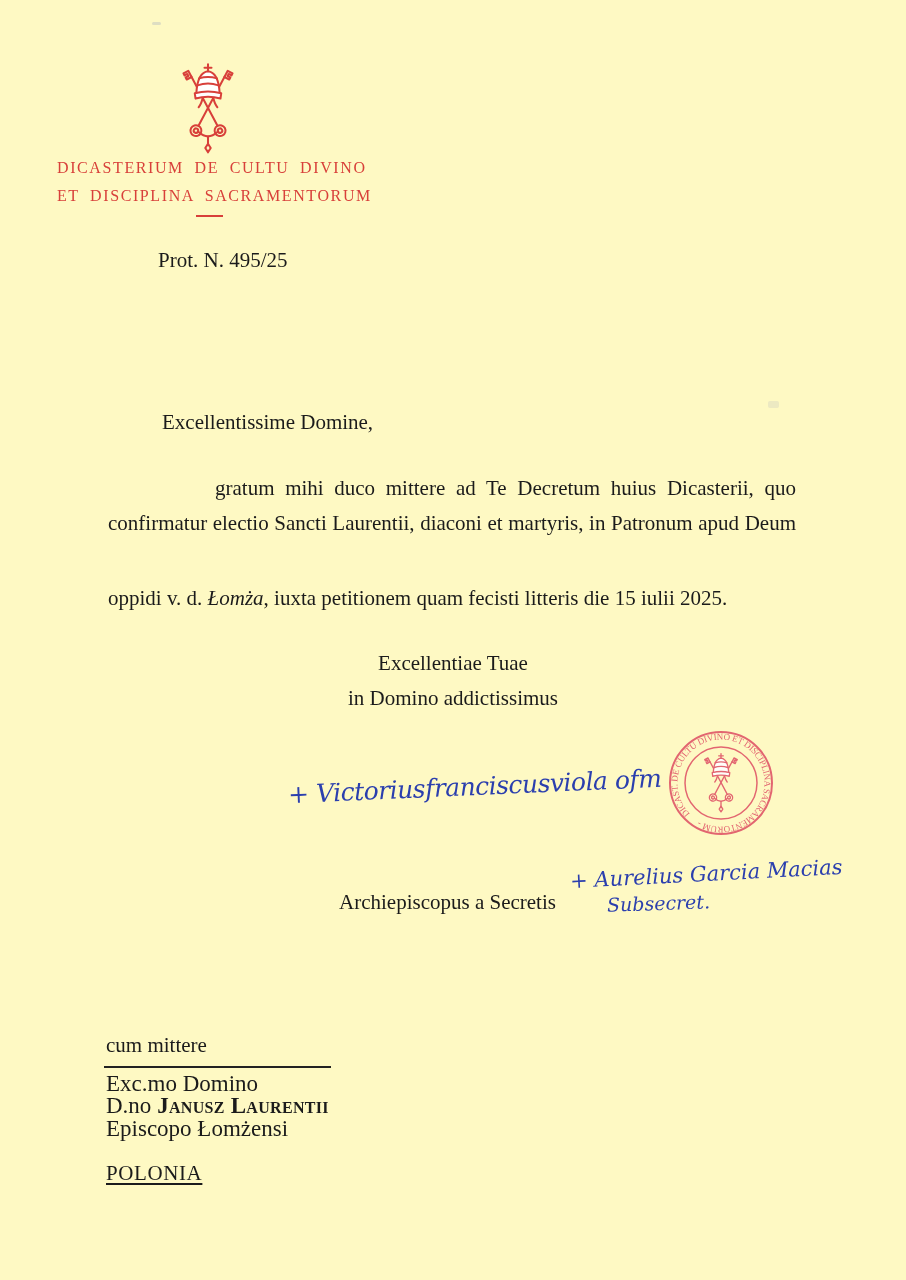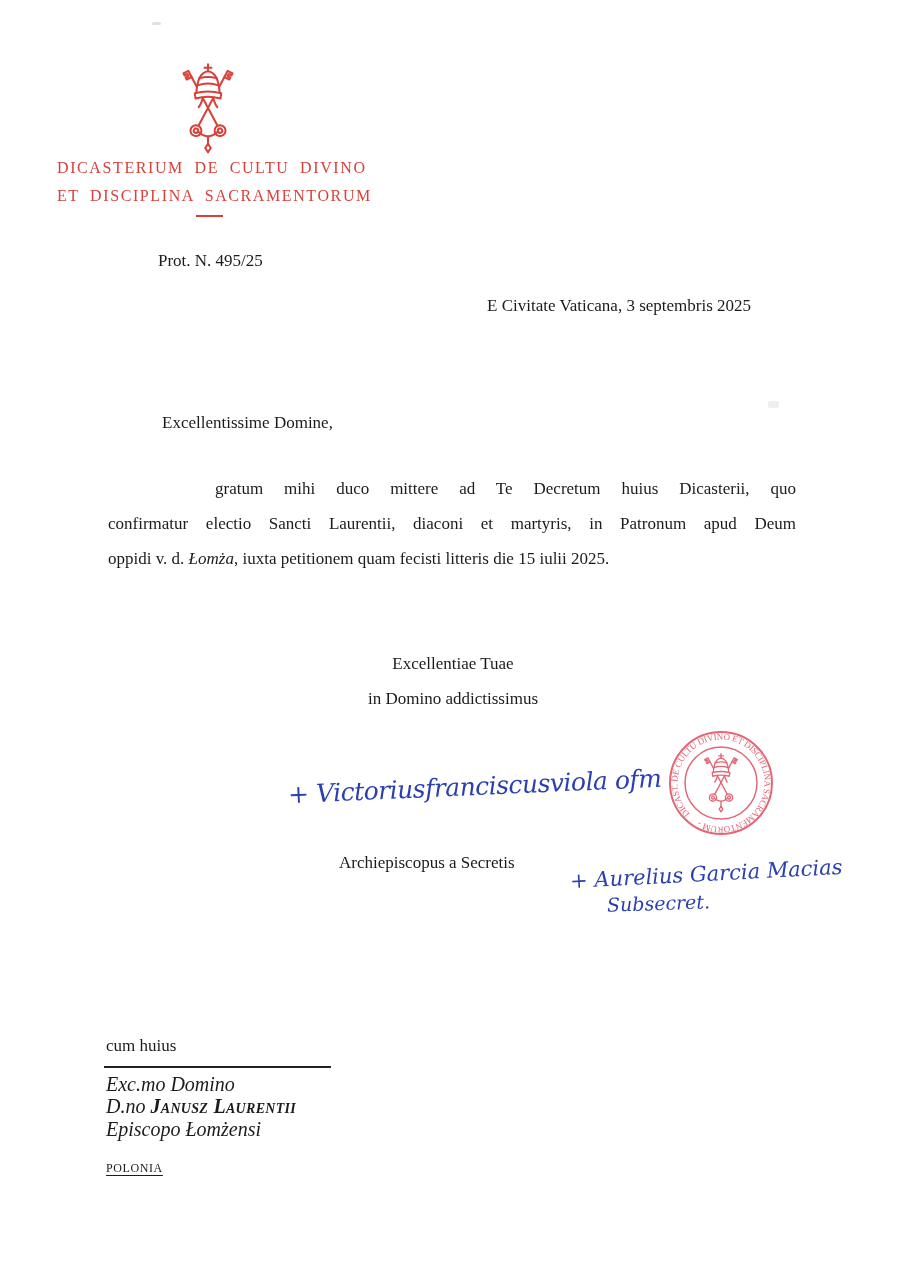--- a/index.html
+++ b/index.html
@@ -1,59 +1,59 @@
 <!DOCTYPE html>
 <html><head>
 <meta charset="utf-8">
 <style>
   html,body{margin:0;padding:0;background:#e8e8e8;}
   .page{
     position:relative;
     width:906px;height:1280px;
     margin:0 auto;
-    background:#ffffff;
+    background:#fef9c3;
     overflow:hidden;
     font-family:"Liberation Serif", serif;
     color:#1b1b1b;
   }
   .abs{position:absolute;}
   
   .lh-line{
     color:#d8403a;
     font-size:16px;
     letter-spacing:1.6px;
     word-spacing:5px;
     font-weight:400;
     white-space:nowrap;
   }
   .lh-rule{background:#d8403a;width:27px;height:2px;}
   
-  .bodytext{font-size:17px;line-height:35px;}
+  .bodytext{font-size:21px;line-height:35px;}
   .para{width:688px;}
   .jline{text-align:justify;text-align-last:justify;white-space:nowrap;}
-  .nline{white-space:nowrap;}
+  .nline{white-space:nowrap;margin-top:40px;}
   .tight{letter-spacing:-0.3px;}
   .indent1{padding-left:107px;}
   .center-line{left:0;width:906px;text-align:center;}
   
   .hand{
     font-family:"DejaVu Serif", serif;
     font-style:italic;
     color:#2b3fae;
     white-space:nowrap;
   }
   .hand1{font-size:25px;transform:rotate(-2.5deg);letter-spacing:-0.5px;}
   .hand2{font-size:21px;transform:rotate(-3deg);}
   .hand3{font-size:19px;transform:rotate(-2deg);}
   
-  .addr{font-size:20px;line-height:22.4px;font-style:italic;}
+  .addr{font-size:23px;line-height:22.4px;}
   .addr-name{font-weight:bold;font-variant:small-caps;letter-spacing:0.3px;}
   .rule-black{background:#222;height:2px;}
   .country{
-    font-size:12px;letter-spacing:0.6px;
+    font-size:21px;letter-spacing:0.6px;
     text-decoration:underline;text-underline-offset:3px;
   }
   .artifact{position:absolute;background:#b9bcc0;opacity:0.45;border-radius:2px;}
   .stamp-wrap{opacity:0.92;}
   svg{display:block;}
 </style>
 </head>
 <body>
 
 <div class="page">
@@ -100,21 +100,20 @@
     <svg width="82" height="95" viewBox="0 0 100 122">
         <use href="#keys-emblem"></use>
       </svg>
   </div>
 
   <div class="abs lh-line" style="left:57px;top:159px;">DICASTERIUM DE CULTU DIVINO</div>
   <div class="abs lh-line" style="left:57px;top:187px;">ET DISCIPLINA SACRAMENTORUM</div>
   <div class="abs lh-rule" style="left:196px;top:215px;"></div>
 
   <div class="abs bodytext" style="left:158px;top:243px;">Prot. N. 495/25</div>
-  <div class="abs bodytext" style="left:487px;top:288px;">E Civitate Vaticana, 3 septembris 2025</div>
 
   <div class="abs bodytext" style="left:162px;top:405px;">Excellentissime Domine,</div>
 
   <div class="abs bodytext para" style="left:108px;top:471px;">
     <div class="jline indent1">gratum mihi duco mittere ad Te Decretum huius Dicasterii, quo</div>
     <div class="jline">confirmatur electio Sancti Laurentii, diaconi et martyris, in Patronum apud Deum</div>
     <div class="nline"><span>oppidi v. d. </span><i>Łomża</i><span>, iuxta petitionem quam fecisti litteris die 15 iulii 2025.</span></div>
   </div>
 
 
@@ -134,21 +133,21 @@
       </text>
       <g>
         <use href="#keys-emblem" x="-26" y="-31" width="52" height="63"></use>
       </g>
     </svg>
   </div>
 
   <div class="abs hand hand2" style="left:570px;top:862px;">+ Aurelius Garcia Macias</div>
   <div class="abs hand hand3" style="left:607px;top:892px;">Subsecret.</div>
 
-  <div class="abs bodytext" style="left:106px;top:1028px;">cum huius</div>
+  <div class="abs bodytext" style="left:106px;top:1028px;">cum mittere</div>
   <div class="abs rule-black" style="left:104px;top:1066px;width:227px;"></div>
 
   <div class="abs addr" style="left:106px;top:1073px;">
     <div>Exc.mo Domino</div>
     <div><span>D.no </span><span class="addr-name">Janusz Laurentii</span></div>
     <div>Episcopo Łomżensi</div>
   </div>
 
   <div class="abs country" style="left:106px;top:1161px;">POLONIA</div>
 

